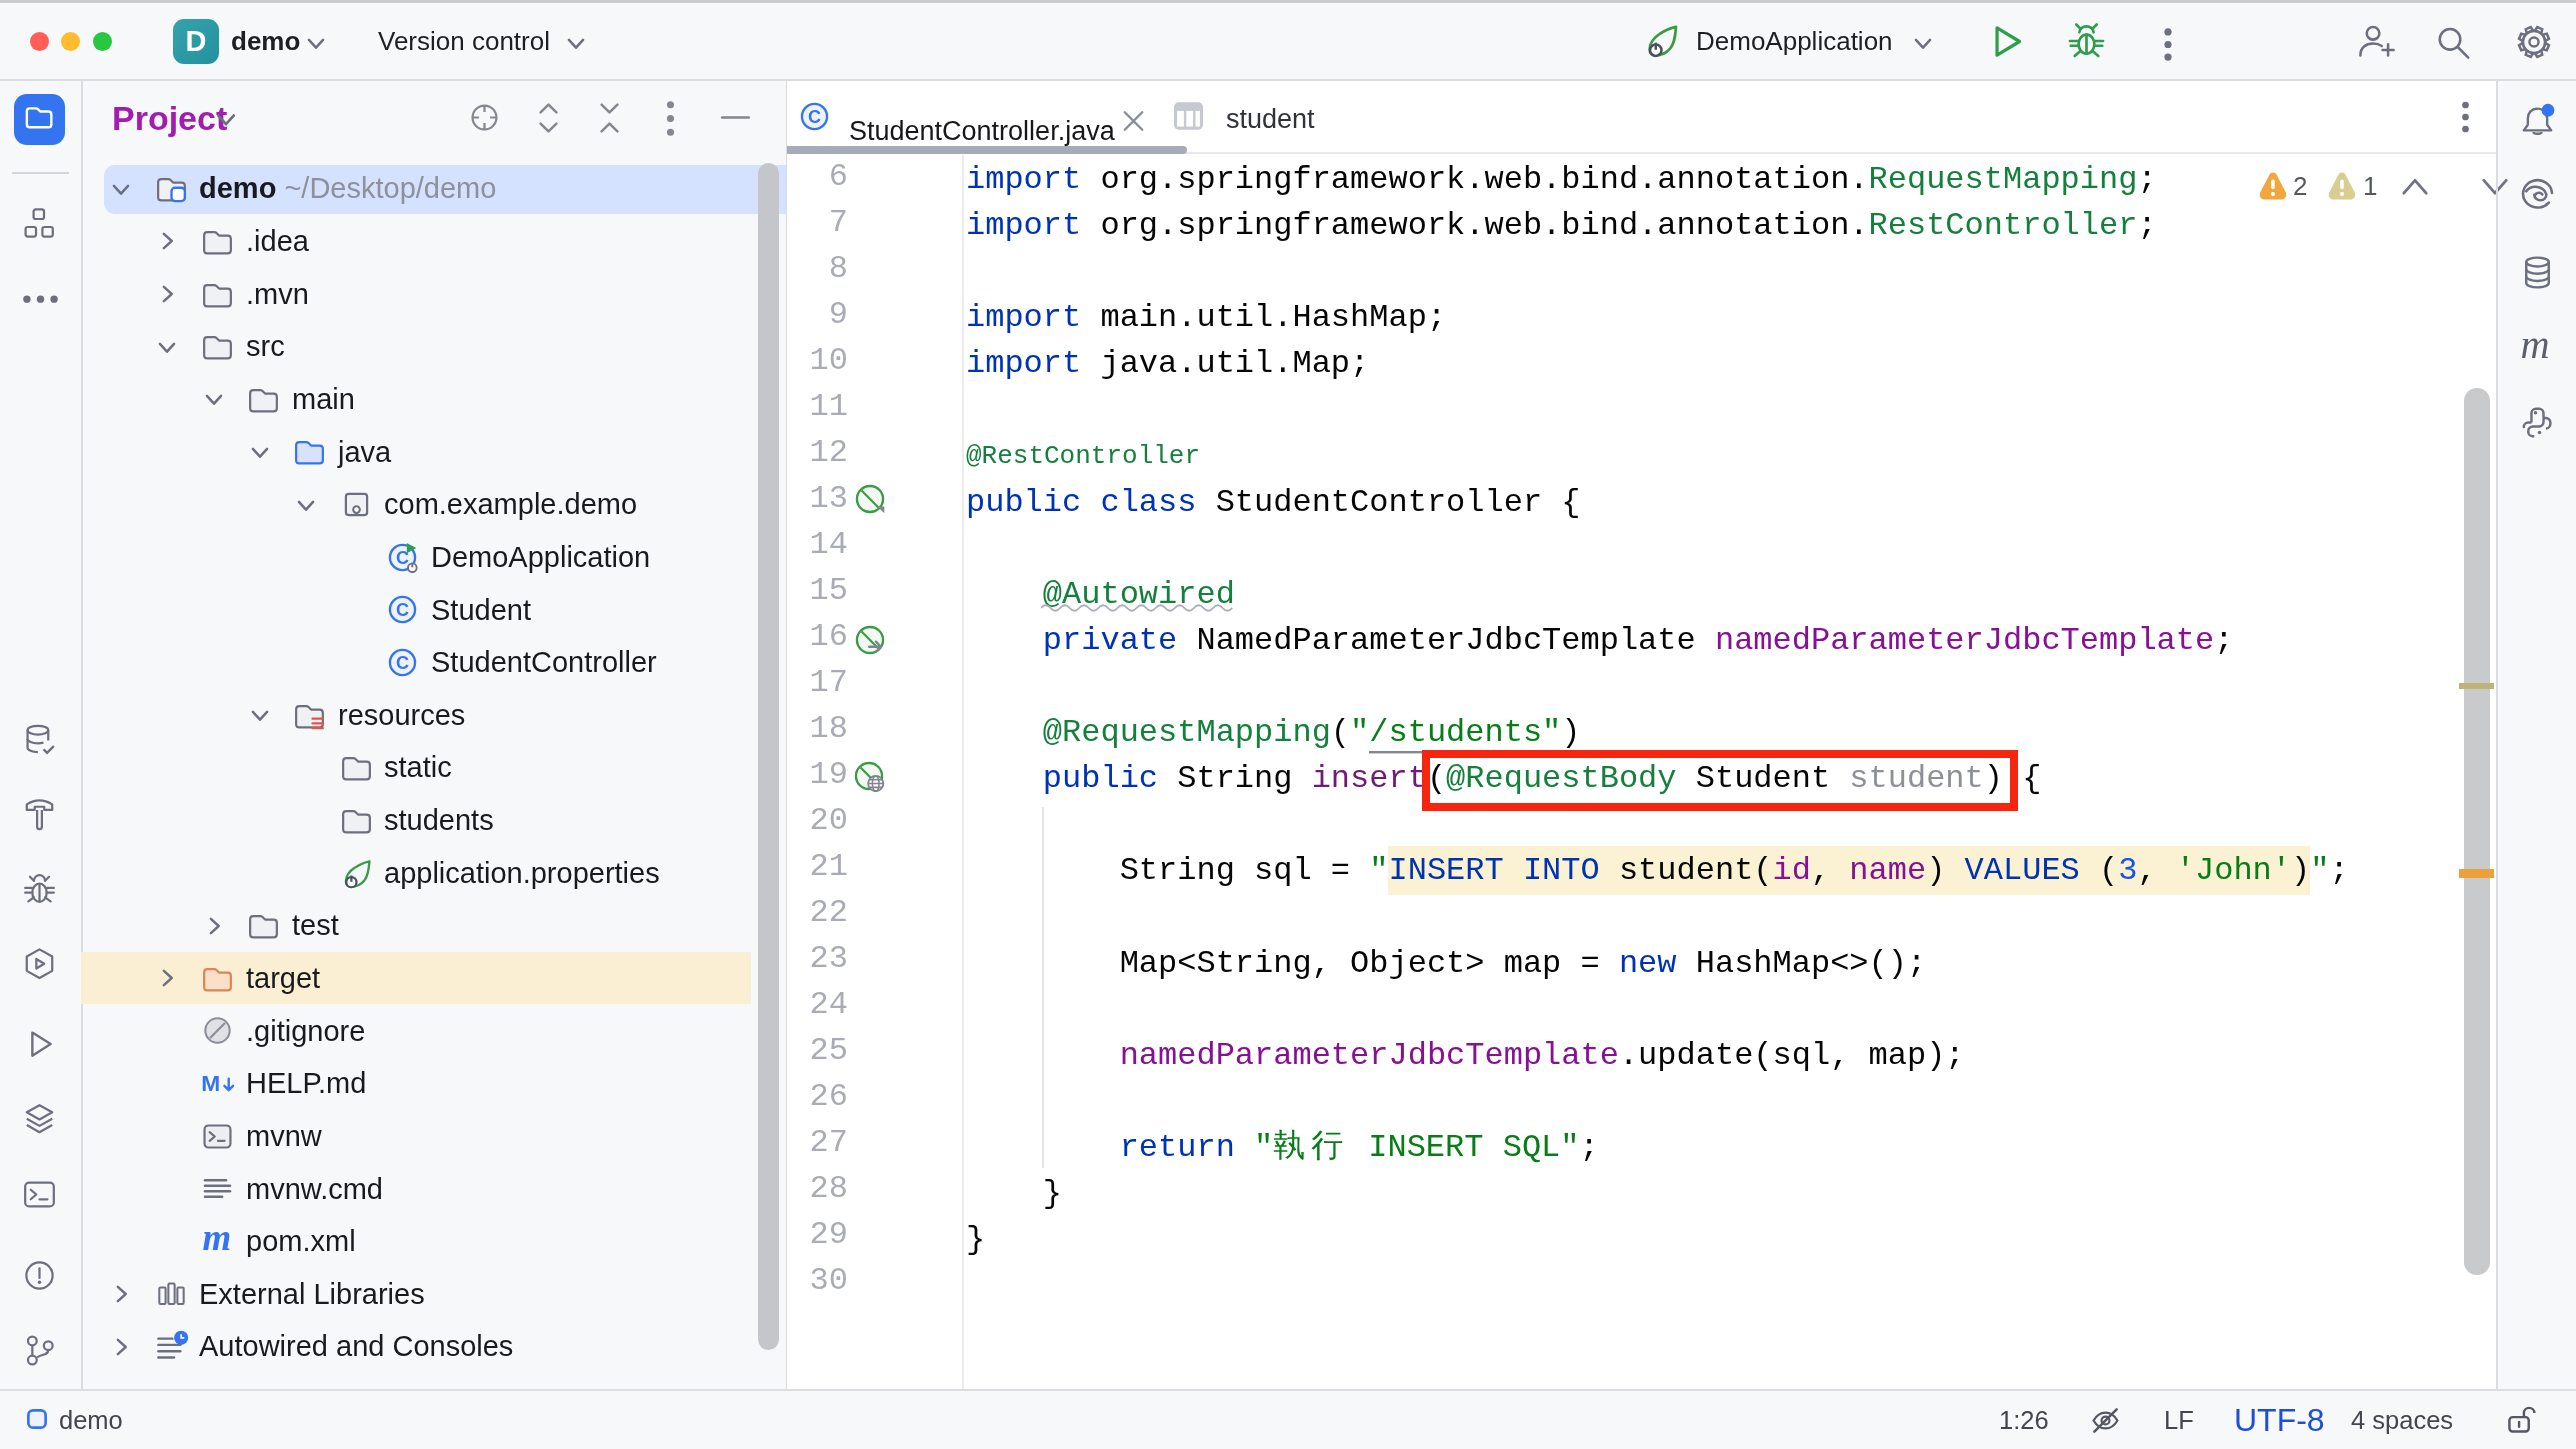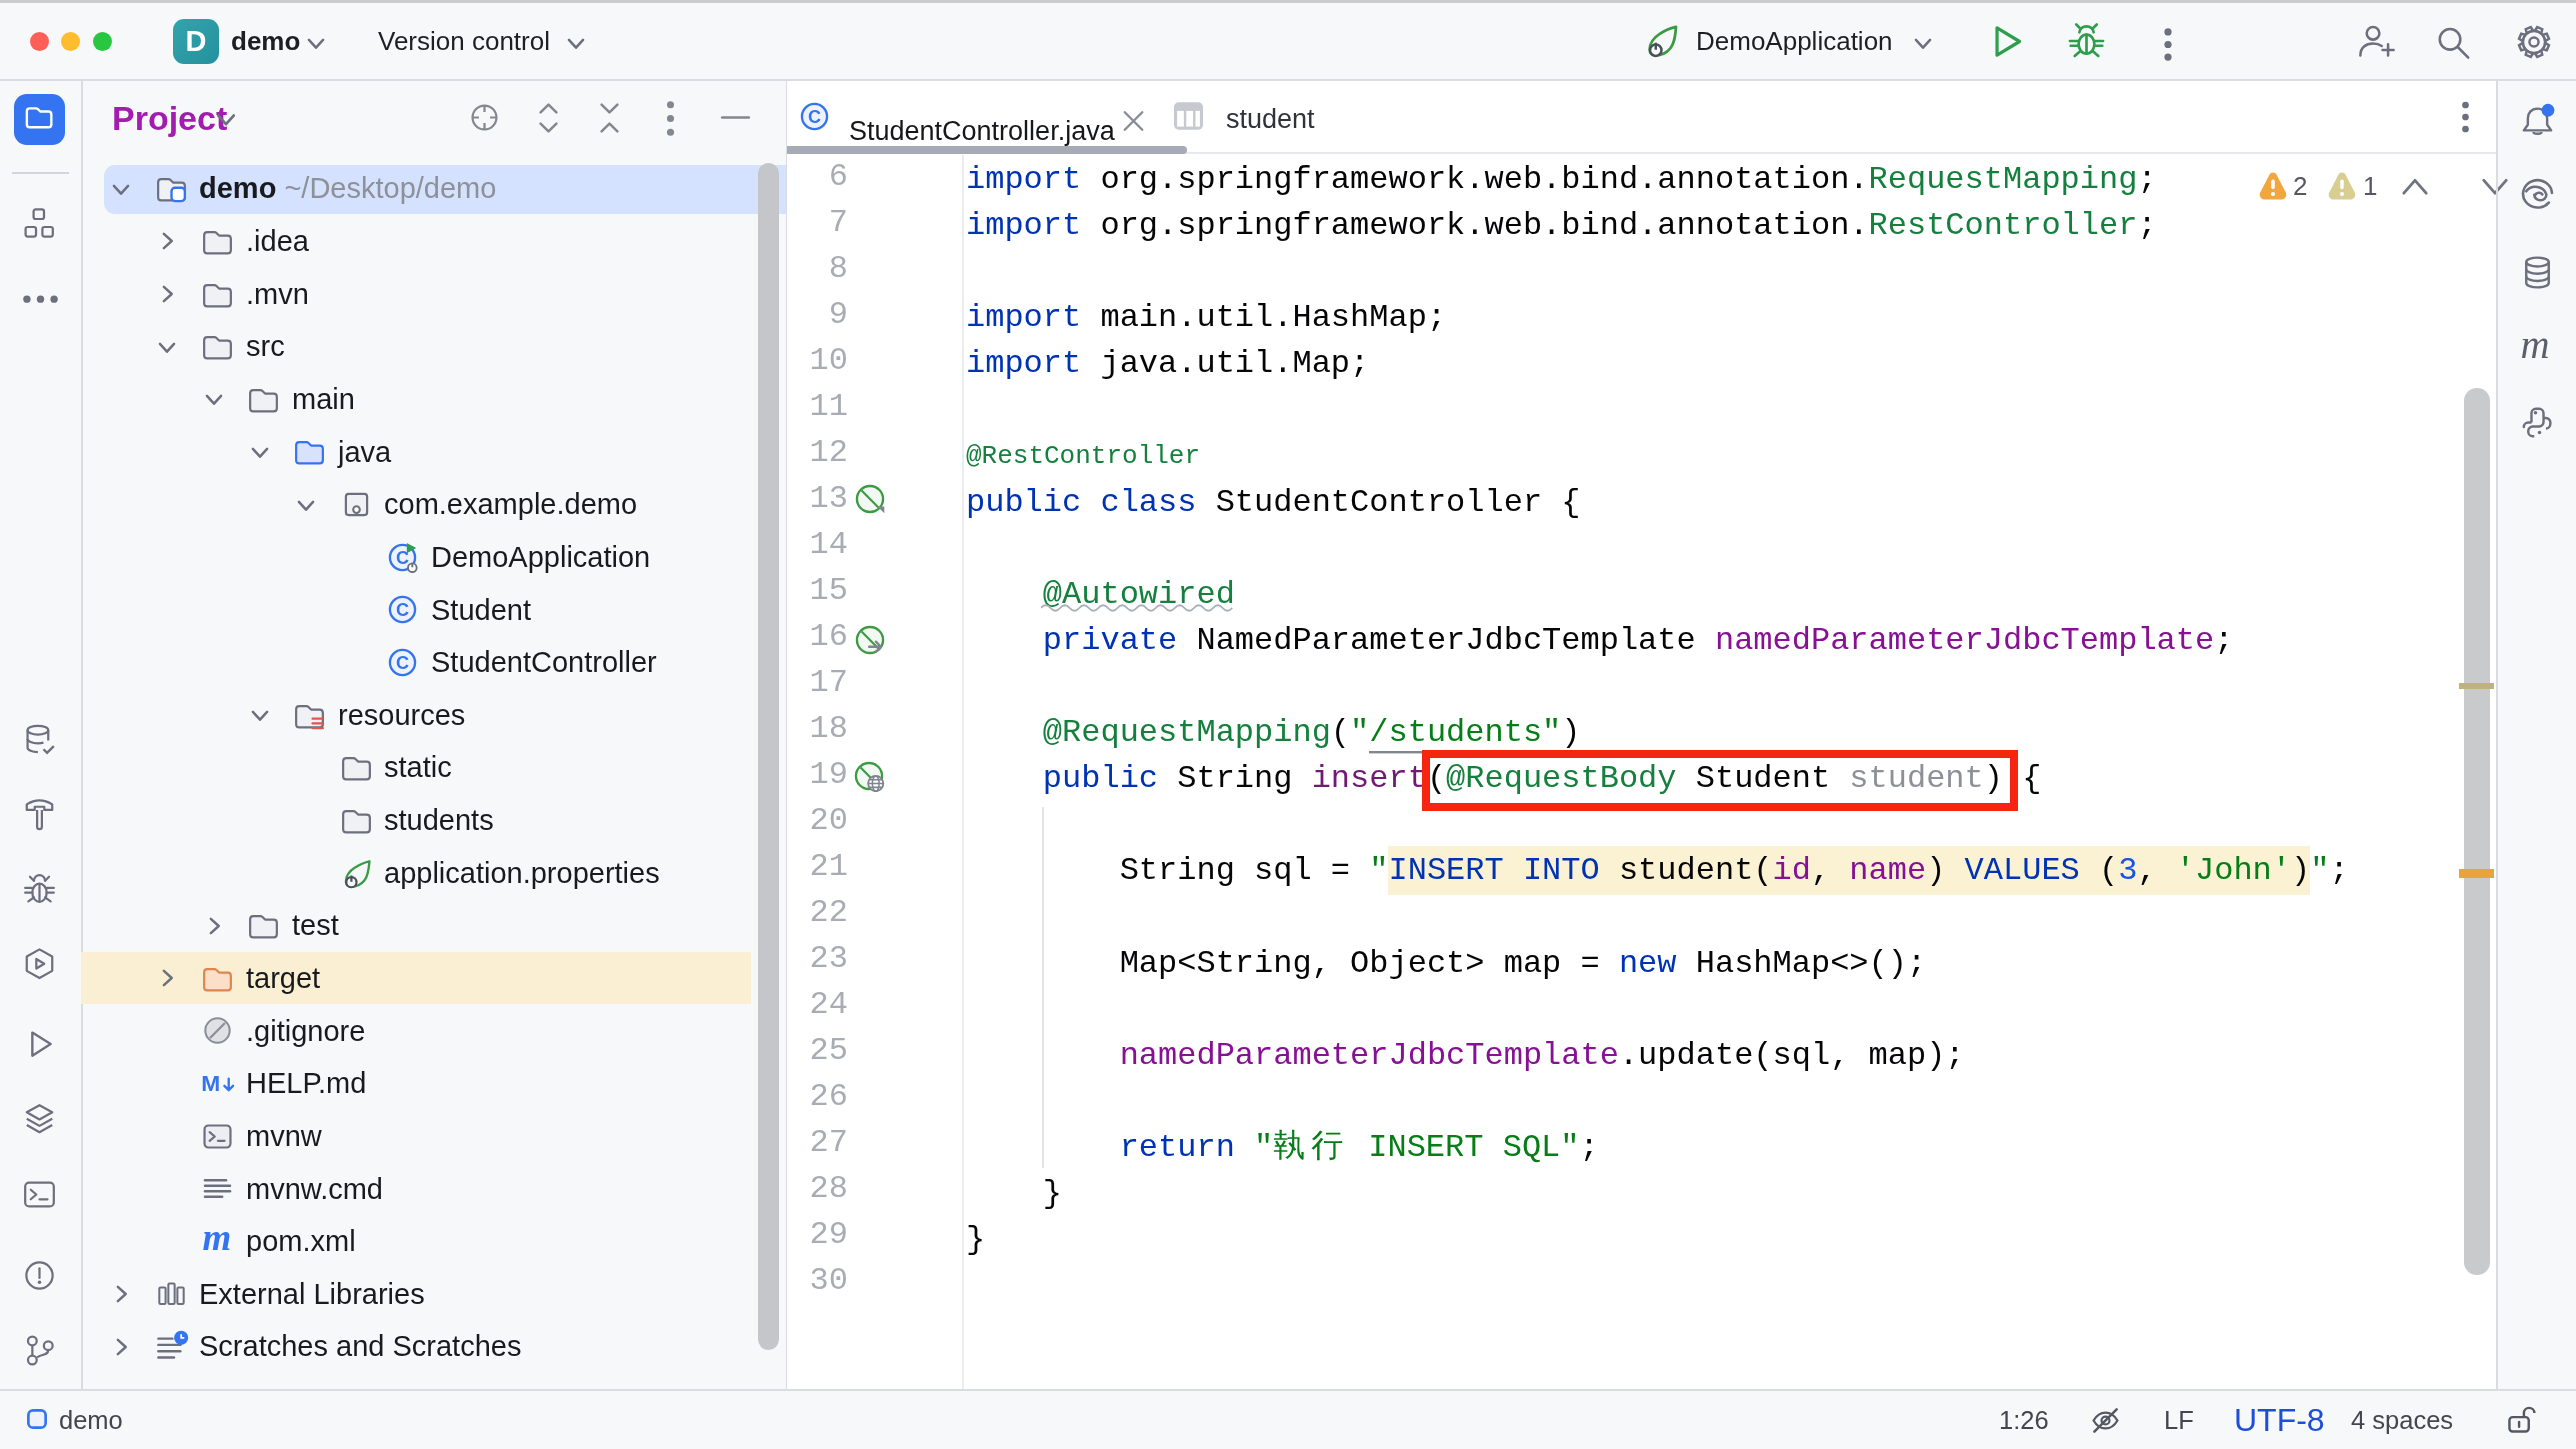--- a/index.html
+++ b/index.html
@@ -344,21 +344,21 @@
 <svg style="position:absolute;left:155px;top:1330px" width="35" height="33" viewBox="0 0 44 42" fill="none">
     <g stroke="#6C707E" stroke-width="3" stroke-linecap="round">
       <path d="M4 11 h18"></path>
       <path d="M4 19 h28"></path>
       <path d="M4 27 h28"></path>
       <path d="M4 35 h20"></path>
     </g>
     <circle cx="33" cy="10" r="9" fill="#3574F0"></circle>
     <path d="M33 5.5 v4.5 h4" stroke="#fff" stroke-width="2.2" fill="none"></path>
   </svg>
-<div class="abs" style="left:199px;top:1329px;line-height:35px"><span class="row-label">Scratches and Scratches</span></div>
+<div class="abs" style="left:199px;top:1329px;line-height:35px"><span class="row-label">Autowired and Consoles</span></div>
 <div class="abs" style="left:758px;top:163px;width:21px;height:1187px;border-radius:10.4px;background:#C5C6CA"></div>
 <div class="abs" style="left:786px;top:81px;width:1.6px;height:1309px;background:#DADCE0"></div>
 <div class="abs" style="left:787px;top:81px;width:1709px;height:1309px;background:#fff"></div>
 <svg style="position:absolute;left:798px;top:100px" width="33" height="33" viewBox="0 0 42 42" fill="none">
     <circle cx="21" cy="21" r="16" stroke="#3574F0" stroke-width="3" fill="#EDF2FD"></circle>
     <text x="21" y="29.5" text-anchor="middle" font-family="Liberation Sans" font-size="23" font-weight="bold" fill="#3574F0">C</text>
   </svg>
 <div class="abs" style="left:849px;top:116px;font-size:27px;color:#16171B;line-height:30px">StudentController.java</div>
 <svg style="position:absolute;left:1120px;top:109px" width="27" height="24" viewBox="0 0 34 30" fill="none">
     <path d="M6 4 L28 26 M28 4 L6 26" stroke="#878C95" stroke-width="3" stroke-linecap="round"></path>

